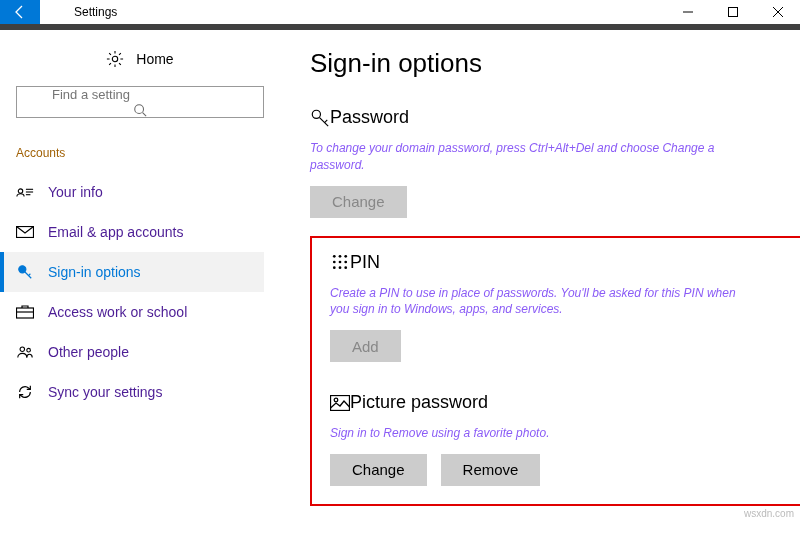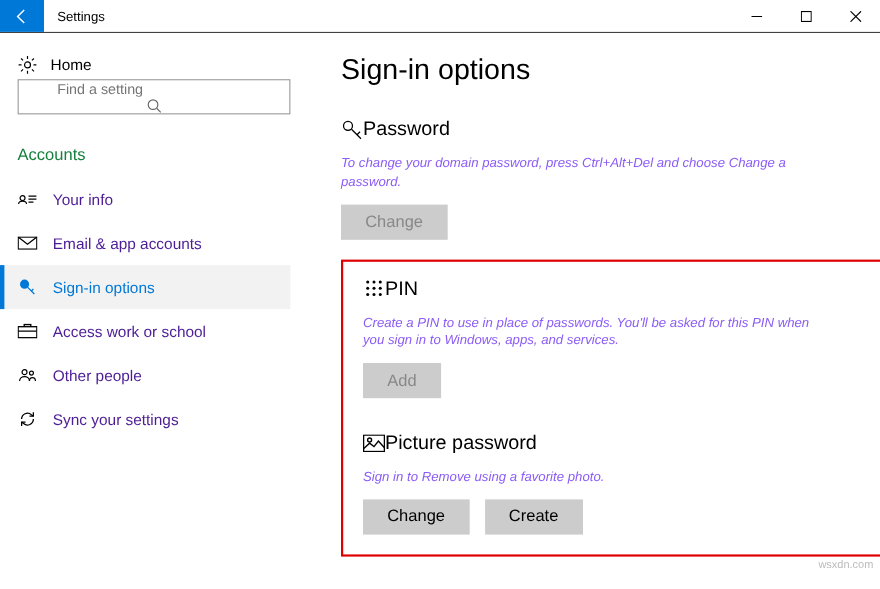--- a/index.html
+++ b/index.html
@@ -1,36 +1,36 @@
 <!DOCTYPE html>
 <html><head>
   <meta charset="utf-8">
   <style>
     * { box-sizing: border-box; margin: 0; padding: 0; font-family: "Segoe UI", Arial, sans-serif; }
     body { background: #fff; width: 800px; height: 535px; overflow: hidden; position: relative; }
 
-    .titlebar { height: 30px; display: flex; align-items: stretch; border-bottom: 1px solid #404040; }
+    .titlebar { height: 30px; display: flex; align-items: stretch; border-bottom: 6px solid #404040; gap: 22px; }
     .back-btn { width: 40px; background: #0078d7; color: #fff; display: flex; align-items: center; justify-content: center; }
     .back-btn svg { width: 16px; height: 16px; }
     .app-title { padding-left: 12px; font-size: 12px; color: #000; display: flex; align-items: center; flex: 1; }
     .win-controls { display: flex; }
     .win-btn { width: 45px; display: flex; align-items: center; justify-content: center; font-size: 11px; color: #000; }
     .win-btn svg { width: 10px; height: 10px; }
 
     .body-area { display: flex; height: calc(100% - 30px); }
     .sidebar { width: 280px; padding: 20px 16px 0 16px; }
-    .home-row { display: flex; align-items: center; gap: 12px; margin-bottom: 4px; cursor: default; }
+    .home-row { display: flex; align-items: center; gap: 12px; margin-bottom: 18px; cursor: default; justify-content: center; }
     .home-row .gear { width: 18px; height: 18px; display:flex; align-items:center; justify-content:center;}
     .home-row .label { font-size: 14px; }
 
     .search-box { border: 1px solid #999; height: 32px; display: flex; align-items: center; padding: 0 8px; margin-bottom: 28px; flex-direction: column; }
     .search-box input { border: none; outline: none; flex: 1; font-size: 13px; color: #666; background: transparent; }
     .search-box .mag { color: #666; width:16px; height:16px; display:flex; align-items:center; justify-content:center;}
 
-    .category { font-size: 15px; color: #15803d; margin-bottom: 12px; }
+    .category { font-size: 12px; color: #a16207; margin-bottom: 12px; }
 
     .nav-item { display: flex; align-items: center; gap: 14px; height: 40px; margin-left: -16px; padding-left: 16px; padding-right: 16px; font-size: 14px; color: #4c1d95; cursor: default; }
     .nav-item.active { color: #0078d7; border-left: 4px solid #0078d7; padding-left: 12px; background: #f2f2f2; }
     .nav-item.active .ico svg { stroke: #0078d7; fill: #0078d7; }
     .nav-item .ico { width: 18px; height: 18px; display: flex; align-items: center; justify-content: center; }
     .nav-item .ico svg { stroke: #000; }
 
     .main { flex: 1; padding: 18px 30px 0 30px; overflow: hidden; }
     .page-title { font-size: 26px; font-weight: 400; margin-bottom: 28px; }
 
@@ -220,19 +220,19 @@
               <rect x="0.5" y="0.5" width="19" height="15"></rect>
               <circle cx="6" cy="5" r="1.8"></circle>
               <path d="M0.5 13 L6 8 L10 11 L14 6 L19.5 12"></path>
             </svg>
         </span>
         <span class="stitle">Picture password</span>
       </div>
       <div class="section-desc">Sign in to Remove using a favorite photo.</div>
       <div class="btn-row">
         <button class="btn">Change</button>
-        <button class="btn">Create</button>
+        <button class="btn">Remove</button>
       </div>
     </div>
   </div>
 </div>
 
 <div class="footer-wm">wsxdn.com</div>
 
 </body></html>

